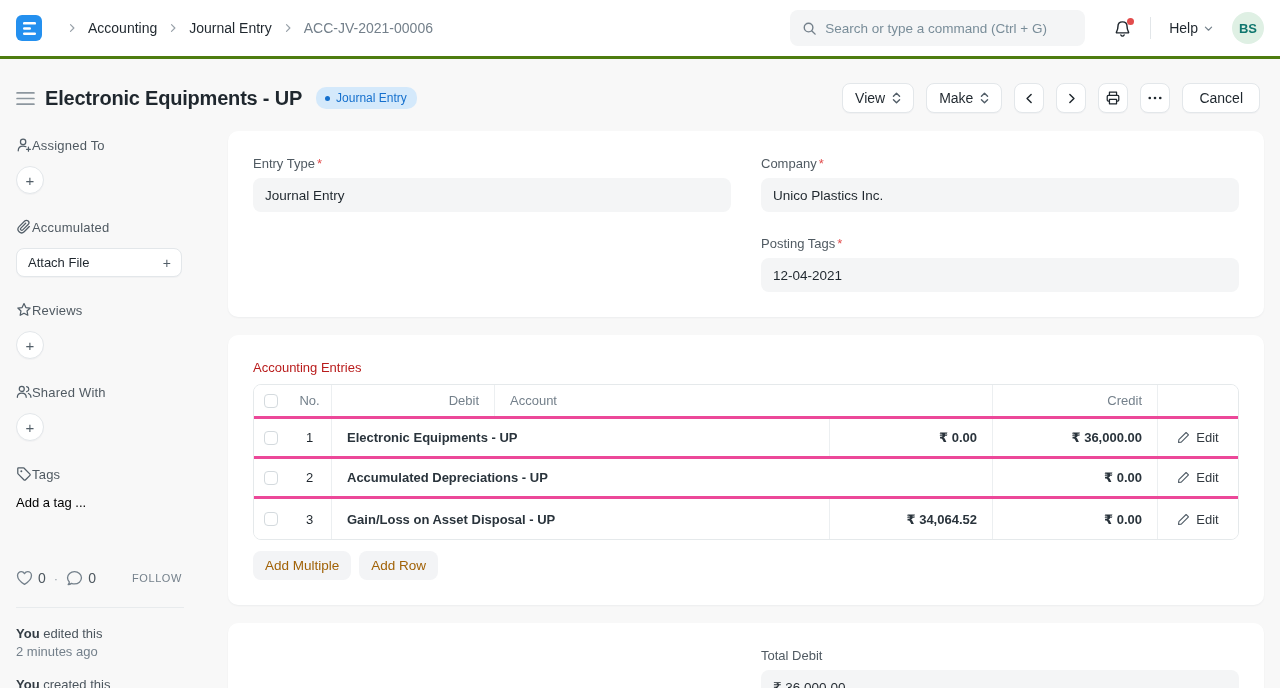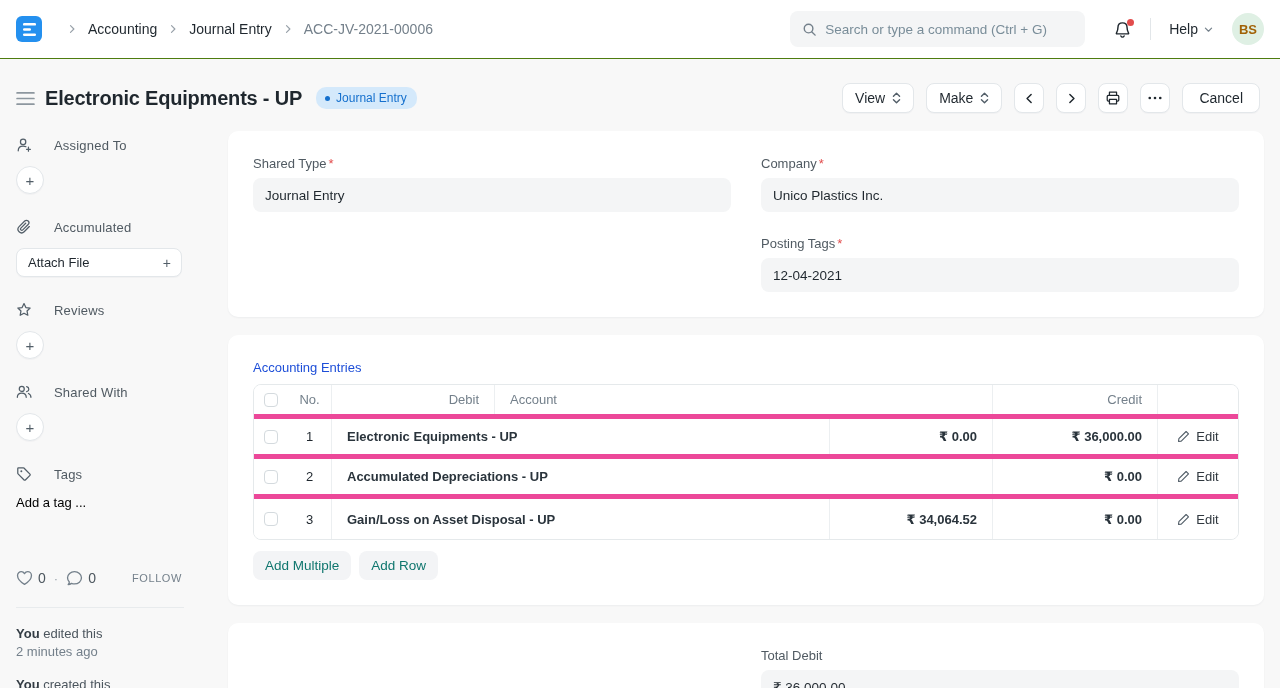--- a/index.html
+++ b/index.html
@@ -1,52 +1,52 @@
 <!DOCTYPE html>
 <html><head>
 <meta charset="utf-8">
 <style>
   * { margin:0; padding:0; box-sizing:border-box; }
   html,body { width:1280px; height:688px; overflow:hidden; }
   body { font-family:"Liberation Sans","DejaVu Sans",sans-serif; background:#f8f8f8; color:#1f272e; }
 
   
-  .navbar { height:59px; background:#fff; border-bottom:1px solid #4d7c0f; display:flex; align-items:center; padding:16px 16px;text-align:center; }
+  .navbar { height:59px; background:#fff; border-bottom:3px solid #4d7c0f; display:flex; align-items:center; padding:16px 16px;text-align:center; }
   .brand { width:26px; height:26px; border-radius:6px; background:#2490ef; display:flex; align-items:center; justify-content:center; flex-shrink:0; cursor:pointer; }
   .breadcrumb { display:flex; align-items:center; margin-left:14px; font-size:14px; }
   .crumb { color:#1f272e; cursor:pointer; }
   .crumb.muted { color:#74808b; cursor:default; }
   .crumb-sep { margin:0 10px; display:flex; align-items:center; }
   .nav-spacer { flex:1; }
   .search-bar { width:295px; height:36px; background:#f4f5f6; border-radius:8px; display:flex; align-items:center; padding:0 12px; cursor:text; }
   .search-bar .ph { color:#798d99; font-size:13.5px; margin-left:8px; }
   .nav-right { display:flex; align-items:center; }
   .bell-wrap { position:relative; margin-left:28px; cursor:pointer; display:flex; }
   .bell-dot { position:absolute; top:-1px; right:-2px; width:7px; height:7px; border-radius:50%; background:#e24c4c; }
   .nav-divider { width:1px; height:22px; background:#e2e6e9; margin:0 18px; }
   .help { display:flex; align-items:center; font-size:14px; cursor:pointer; }
   .help svg { margin-left:5px; }
-  .avatar { width:32px; height:32px; border-radius:50%; background:#dff0e4; color:#a16207; font-size:13px; font-weight:600; display:flex; align-items:center; justify-content:center; margin-left:18px; cursor:pointer; }
+  .avatar { width:32px; height:32px; border-radius:50%; background:#dff0e4; color:#0f766e; font-size:13px; font-weight:600; display:flex; align-items:center; justify-content:center; margin-left:18px; cursor:pointer; }
 
   
   .page-head { display:flex; align-items:center; padding:24px 20px 18px 16px; }
   .menu-btn { display:flex; cursor:pointer; margin-right:10px; }
   .page-title { font-size:20px; font-weight:700; letter-spacing:-0.2px; }
   .doc-badge { margin-left:14px; background:#d4e9fb; color:#1570cd; font-size:12px; padding:4px 10px 4px 9px; border-radius:10px; display:flex; align-items:center; cursor:default; }
   .doc-badge .dot { width:5px; height:5px; border-radius:50%; background:#1570cd; margin-right:6px; }
   .head-actions { margin-left:auto; display:flex; align-items:center; gap:12px; }
   .btn { background:#fff; border:1px solid #e3e7ea; border-radius:8px; height:30px; font-size:14px; color:#1f272e; display:flex; align-items:center; justify-content:center; padding:0 12px; cursor:pointer; box-shadow:0 1px 1px rgba(25,39,52,0.03); font-family:inherit; }
   .btn .caret { margin-left:7px; display:flex; }
   .icon-btn { width:30px; padding:0; }
 
   
   .layout { display:flex; align-items:flex-start; padding:0 16px; }
   .sidebar { width:192px; flex-shrink:0; padding-top:6px; font-size:13px; }
   .side-section { margin-bottom:25px; }
-  .side-title { display:flex; align-items:center; gap:22px; color:#505a62; letter-spacing:0.2px; margin-bottom:13px; cursor:pointer; }
+  .side-title { display:flex; align-items:center; gap:0; color:#505a62; letter-spacing:0.2px; margin-bottom:13px; cursor:pointer; }
   .circle-btn { width:28px; height:28px; border-radius:50%; background:#fff; border:1px solid #e3e7ea; color:#525e68; font-size:15px; display:flex; align-items:center; justify-content:center; cursor:pointer; box-shadow:0 1px 1px rgba(25,39,52,0.03); }
   .attach-btn { width:166px; height:29px; background:#fff; border:1px solid #e3e7ea; border-radius:8px; display:flex; align-items:center; justify-content:space-between; padding:0 10px 0 11px; font-size:13px; cursor:pointer; box-shadow:0 1px 1px rgba(25,39,52,0.03); }
   .attach-btn .plus { color:#525e68; font-size:14px; }
   .add-tag { color:#000000; cursor:pointer; }
   .likes-row { display:flex; align-items:center; margin-top:60px; width:166px; }
   .like-item { display:flex; align-items:center; gap:5px; cursor:pointer; color:#4c565e; font-size:14px; }
   .mid-dot { margin:0 8px; color:#9aa3ab; }
   .follow { margin-left:auto; color:#74808b; font-size:11px; letter-spacing:0.6px; cursor:pointer; }
   .side-divider { width:168px; height:1px; background:#e8ebed; margin:21px 0 17px; }
   .activity-item { margin-bottom:15px; line-height:18px; color:#4c565e; }
@@ -57,38 +57,38 @@
   .main { flex:1; margin-left:20px; display:flex; flex-direction:column; gap:18px; }
   .card { background:#fff; border-radius:10px; box-shadow:0 1px 2px rgba(25,39,52,0.05); padding:25px; }
   .form-grid { display:grid; grid-template-columns:1fr 1fr; column-gap:30px; }
   .field { margin-bottom:24px; }
   .field:last-child { margin-bottom:0; }
   .field-label { font-size:13px; color:#505a62; margin-bottom:7px; }
   .req { color:#e24c4c; margin-left:2px; }
   .control { height:34px; background:#f4f5f6; border-radius:8px; padding:0 12px; font-size:13.5px; color:#1f272e; display:flex; align-items:center; cursor:text; }
 
   
-  .section-label { font-size:13px; color:#1d4ed8; margin-bottom:9px; }
+  .section-label { font-size:13px; color:#b91c1c; margin-bottom:9px; }
   .grid-table { border:1px solid #e5e9eb; border-radius:8px; overflow:hidden; font-size:13px; }
-  .trow { display:flex; align-items:stretch; border-bottom:5px solid #ec4899; background:#fff; }
+  .trow { display:flex; align-items:stretch; border-bottom:3px solid #ec4899; background:#fff; }
   .trow:last-child { border-bottom:none; }
   .trow.head { height:34px; color:#74808b; }
   .trow.body-row { height:40px; }
   .tcell { display:flex; align-items:center; padding:0 10px; }
   .col-check { width:34px; justify-content:center; padding:0; }
   .col-no { width:44px; justify-content:center; border-right:1px solid #eceff1; padding:0; }
   .col-account { flex:1; border-right:1px solid #eceff1; padding:0 15px; }
   .col-debit { width:163px; justify-content:flex-end; border-right:1px solid #eceff1; padding:0 15px; }
   .col-credit { width:165px; justify-content:flex-end; border-right:1px solid #eceff1; padding:0 15px; }
   .col-edit { width:80px; justify-content:center; padding:0; }
   .body-row .col-account, .body-row .col-debit, .body-row .col-credit { font-weight:700; color:#2a343c; }
   .checkbox { width:14px; height:14px; border:1px solid #d4dade; border-radius:4px; background:#fff; cursor:pointer; }
   .edit-btn { display:flex; align-items:center; gap:6px; font-size:13px; color:#30383f; cursor:pointer; background:none; border:none; font-family:inherit; }
   .table-actions { display:flex; gap:8px; margin-top:11px; }
-  .soft-btn { background:#f3f4f6; border:none; border-radius:8px; height:29px; padding:0 12px; font-size:13.5px; color:#0f766e; cursor:pointer; font-family:inherit; }
+  .soft-btn { background:#f3f4f6; border:none; border-radius:8px; height:29px; padding:0 12px; font-size:13.5px; color:#a16207; cursor:pointer; font-family:inherit; }
 
   .totals-grid { display:grid; grid-template-columns:1fr 1fr; column-gap:30px; }
   svg { display:block; }
 </style>
 </head>
 <body>
 
 <div class="navbar">
   <div class="brand">
     <svg width="15" height="15" viewBox="0 0 15 15">
@@ -303,21 +303,21 @@
 
     </div>
   </div>
 
   <div class="main">
 
     <div class="card">
       <div class="form-grid">
         <div class="form-col">
           <div class="field">
-            <div class="field-label"><span>Shared Type</span><span class="req">*</span></div>
+            <div class="field-label"><span>Entry Type</span><span class="req">*</span></div>
             <div class="control">Journal Entry</div>
           </div>
         </div>
         <div class="form-col">
           <div class="field">
             <div class="field-label"><span>Company</span><span class="req">*</span></div>
             <div class="control">Unico Plastics Inc.</div>
           </div>
           <div class="field">
             <div class="field-label"><span>Posting Tags</span><span class="req">*</span></div>

